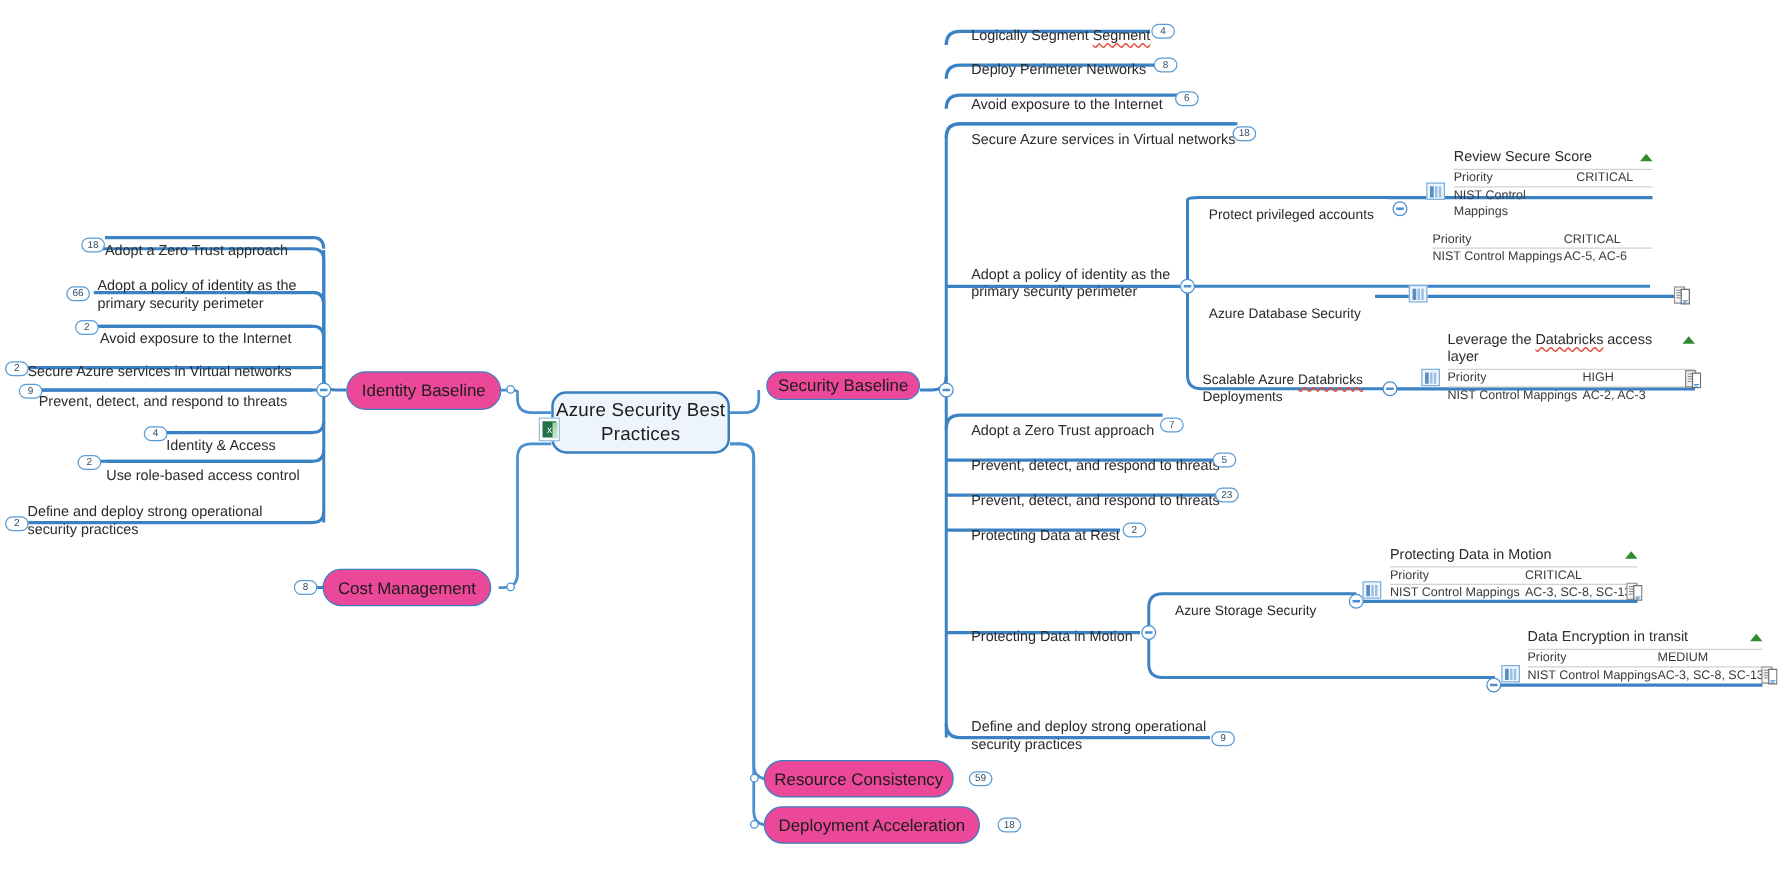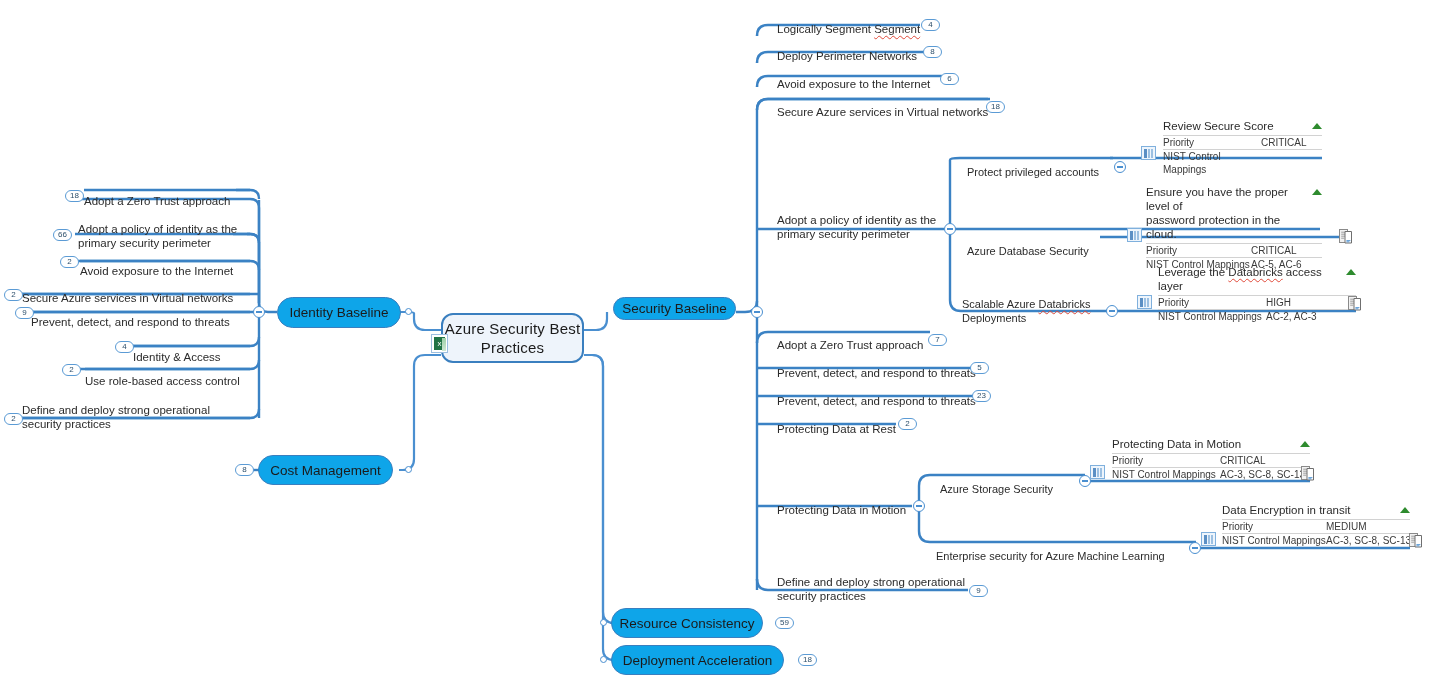--- a/index.html
+++ b/index.html
@@ -10,21 +10,21 @@
 
   
   .node{position:absolute;box-sizing:border-box;}
 
   .central{
     border:2px solid #3a7fbf;border-radius:12px;background:#eef4fb;
     display:flex;align-items:center;justify-content:center;text-align:center;
     font-size:15px;line-height:19px;color:#1b1b1b;letter-spacing:.2px;
   }
   .main-topic{
-    border:1.6px solid #3a7fbf;border-radius:18px;background:#0ea5e9;
+    border:1.6px solid #3a7fbf;border-radius:18px;background:#ec4899;
     display:flex;align-items:center;justify-content:center;text-align:center;
     font-size:13.5px;color:#1b1b1b;white-space:nowrap;padding:0 14px;
   }
   .leaf{
     font-size:11.5px;line-height:14px;color:#2b2b2b;white-space:pre-line;
   }
   .sub{font-size:11px;line-height:14px;color:#2b2b2b;white-space:pre-line;}
 
   
   .badge{
@@ -344,23 +344,20 @@
   <div class="node sub" style="left:967px;top:230px;width:150px;">
     <span>Azure Database Security</span>
   </div>
   <div class="toggle" style="left:1106px;top:305px;"></div>
 
   <div class="node sub" style="left:940px;top:468px;width:160px;">
     <span>Azure Storage Security</span>
   </div>
   <div class="toggle" style="left:1079px;top:475px;"></div>
 
-  <div class="node sub" style="left:936px;top:535px;width:240px;">
-    <span>Enterprise security for Azure Machine Learning</span>
-  </div>
   <div class="toggle" style="left:1189px;top:542px;"></div>
 
   <div class="attr" style="left:1163px;top:119px;width:159px;">
     <div class="ttl">
       <span class="txt">Review Secure Score</span>
       <span class="arrow-up"></span>
     </div>
     <div class="row">
       <span class="k" style="width:98px">Priority</span>
       <span class="v">CRITICAL</span>
@@ -370,25 +367,20 @@
       <span class="v"></span>
     </div>
   </div>
   <div class="tbl-icon" style="left:1141px;top:146px;">
     <i style="left:1.5px;top:1.5px;width:3px;height:9px;"></i>
     <i style="left:5.5px;top:1.5px;width:2px;height:9px;background:#9cc0e2;"></i>
     <i style="left:8.5px;top:1.5px;width:2px;height:9px;background:#9cc0e2;"></i>
   </div>
 
   <div class="attr" style="left:1146px;top:185px;width:176px;">
-    <div class="ttl">
-      <span class="txt" style="white-space:pre-line;">Ensure you have the proper level of
-password protection in the cloud.</span>
-      <span class="arrow-up"></span>
-    </div>
     <div class="row">
       <span class="k" style="width:105px">Priority</span>
       <span class="v">CRITICAL</span>
     </div>
     <div class="row">
       <span class="k" style="width:105px">NIST Control Mappings</span>
       <span class="v">AC-5, AC-6</span>
     </div>
   </div>
   <div class="tbl-icon" style="left:1127px;top:228px;">

